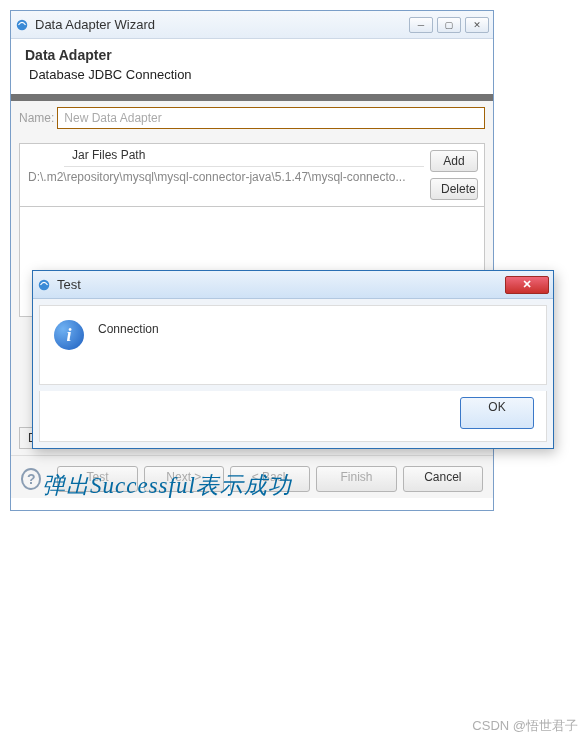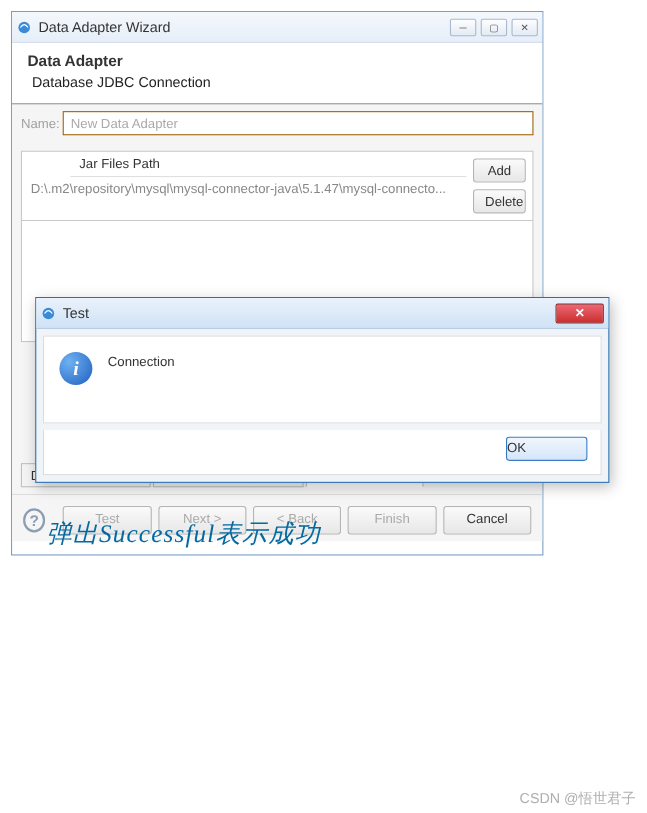--- a/index.html
+++ b/index.html
@@ -42,21 +42,21 @@
     background: linear-gradient(#fdfdfe, #e3ebf5);
     border-radius: 2px;
     display: flex;
     align-items: center;
     justify-content: center;
     font-size: 9px;
     color: #555;
   }
   .banner {
     background: #fff;
-    border-bottom: 1px solid #737373;
+    border-bottom: 7px solid #737373;
     padding: 8px 14px 12px;
   }
   .banner-title {
     font-weight: bold;
     font-size: 14px;
     margin-bottom: 4px;
   }
   .banner-subtitle {
     font-size: 13px;
     color: #222;
@@ -230,26 +230,26 @@
     padding: 6px 12px 12px;
     display: flex;
     justify-content: flex-end;
     background: #fff;
     margin: 0 6px 6px;
     border: 1px solid #ddd;
     border-top: none;
   }
   .btn-ok {
     width: 74px;
-    height: 22px;
+    height: 32px;
     border: 1px solid #3a78c8;
     background: linear-gradient(#f0f6fd, #d5e6f9);
     border-radius: 3px;
     font-size: 12px;
-    text-align: left;
+    text-align: center;
     line-height: 18px;
   }
   .annotation {
     position: absolute;
     top: 470px;
     left: 42px;
     color: #0369a1;
     font-size: 23px;
     font-family: "SimSun", "KaiTi", serif;
     font-style: italic;

